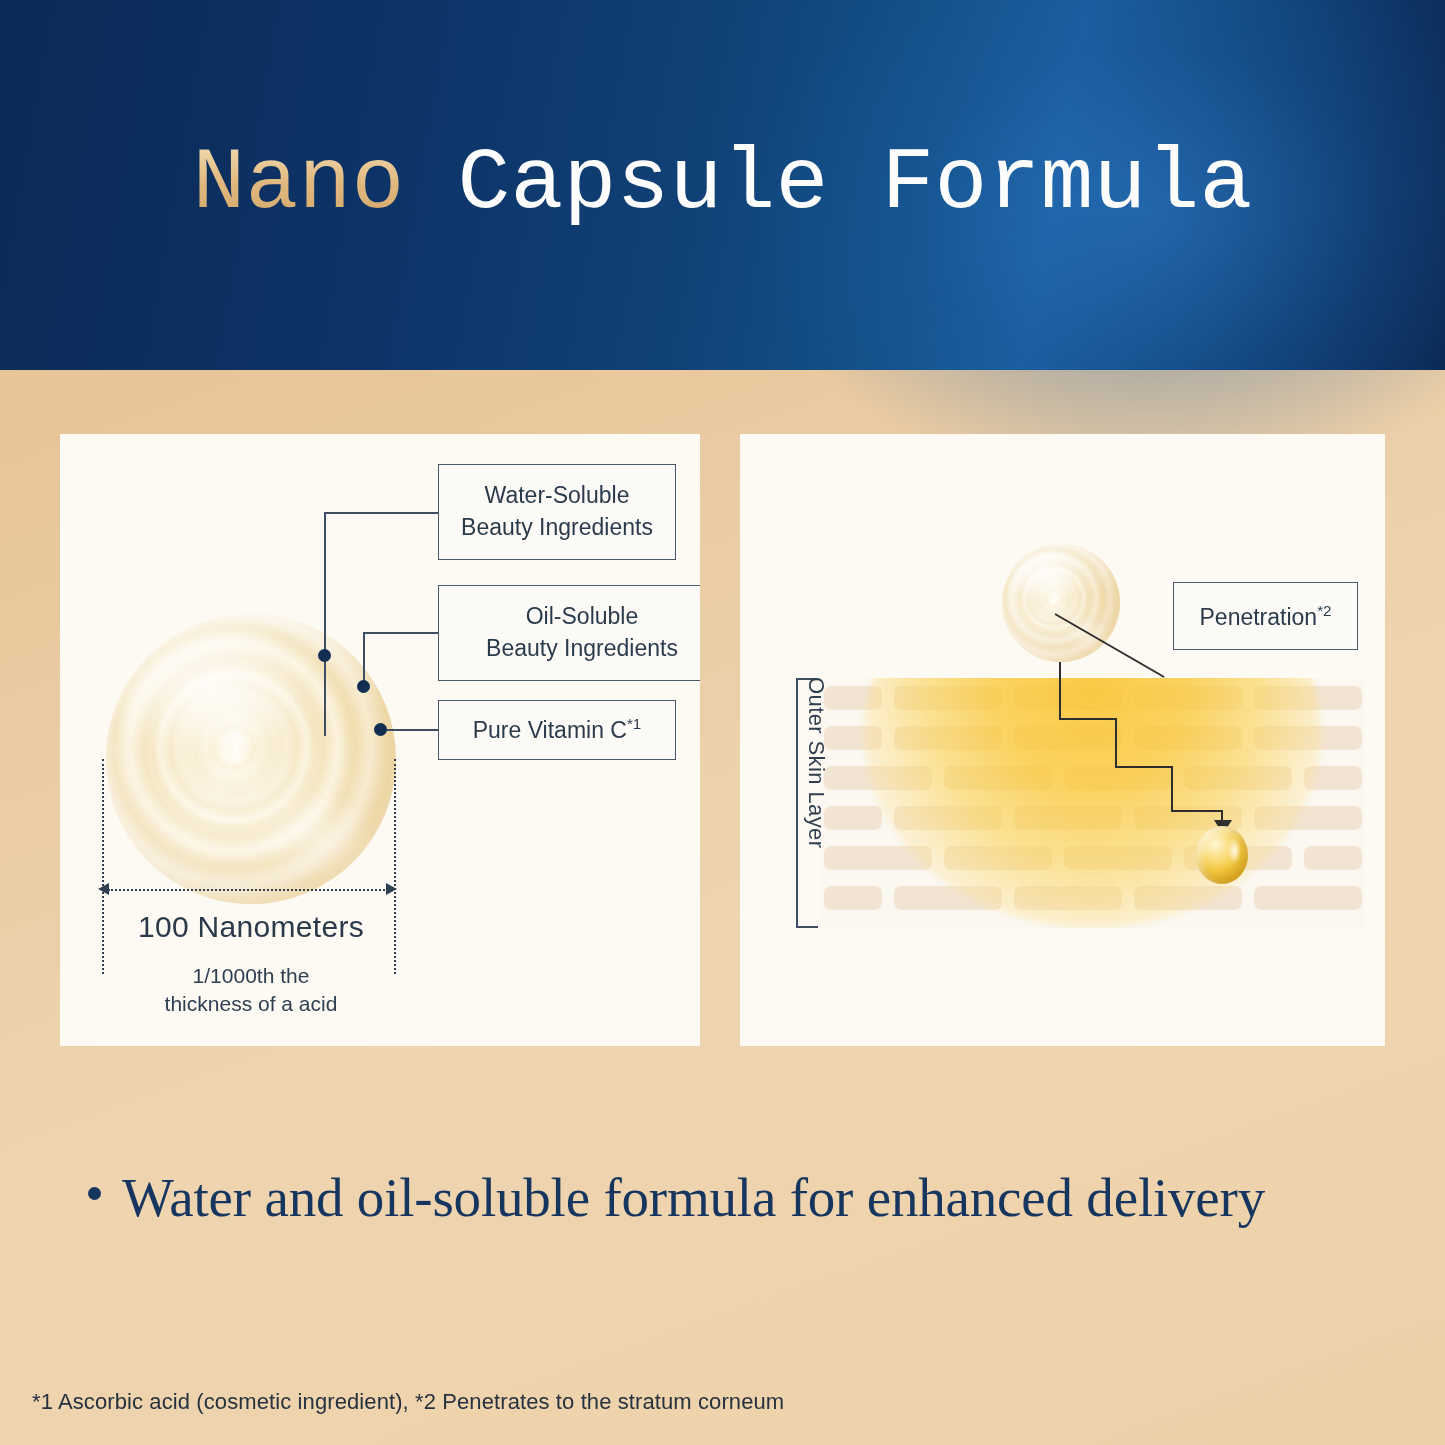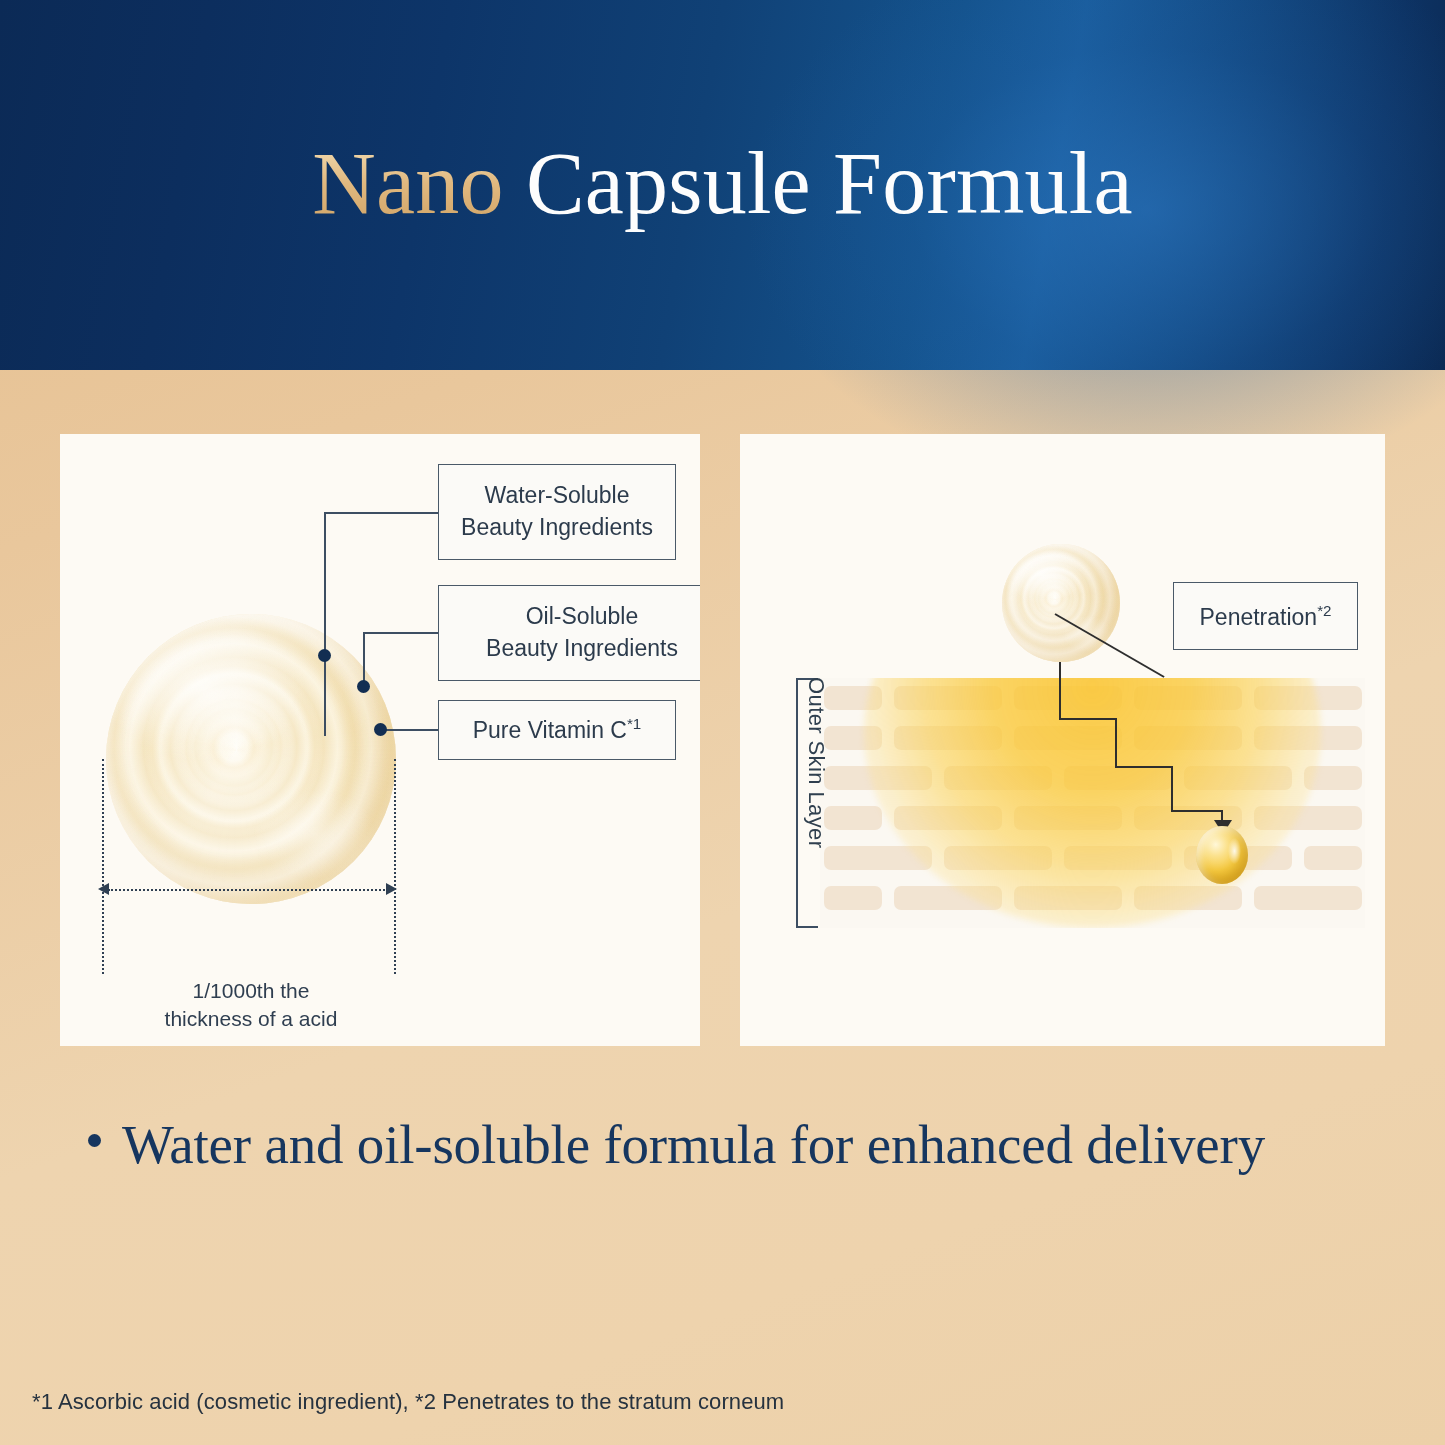--- a/index.html
+++ b/index.html
@@ -42,21 +42,21 @@
     left: 52%; top: -18%;
     width: 55%; height: 150%;
     background: radial-gradient(ellipse at center, rgba(45,120,195,0.55) 0%, rgba(30,95,165,0.25) 42%, rgba(12,50,100,0) 72%);
     pointer-events: none;
   }
   #title {
     position: absolute;
     left: 0; top: 140px;
     width: 1445px;
     text-align: center;
-    font-family: Liberation Serif, serif;
+    font-family: Liberation Mono, monospace;
     font-size: 88px;
     line-height: 1.0;
     letter-spacing: 0.2px;
     white-space: nowrap;
   }
   #title .gold {
     color: #e8c894;
     background: linear-gradient(180deg, #f5e2bb 0%, #e0b87f 50%, #cfa264 100%);
     -webkit-background-clip: text;
     background-clip: text;
@@ -184,21 +184,20 @@
     color: #2b3a4b;
     letter-spacing: 0.3px;
   }
   #nm-sub {
     position: absolute;
     left: 46px; top: 528px; width: 290px;
     text-align: center;
     font-size: 21px;
     line-height: 1.34;
     color: #2f3e50;
-    margin-top: 15px;
   }
 
   
   #skin {
     position: absolute;
     left: 80px; top: 244px;
     width: 545px; height: 250px;
     background: #fbf8f2;
     overflow: hidden;
   }
@@ -311,21 +310,21 @@
     letter-spacing: -0.2px;
   }
   .bullet .dotc {
     display: inline-block;
     width: 13px; height: 13px;
     border-radius: 50%;
     background: #16365f;
     vertical-align: 0.30em;
     margin-right: 21px;
   }
-  #bullet-1 { left: 88px; top: 1113px; }
+  #bullet-1 { left: 88px; top: 1166px; }
   #bullet-2 { left: 88px; top: 1217px; }
   .bullet .sup2 { font-size: 0.42em; vertical-align: super; }
 
   #footnote {
     position: absolute;
     left: 32px; top: 1389px;
     font-size: 22px;
     color: #26323f;
     letter-spacing: 0.1px;
     white-space: nowrap;
@@ -376,20 +375,21 @@
     <div class="label-box" id="lbl-vitc">
       <span><span>Pure Vitamin C</span><span class="sup">*1</span></span>
     </div>
 
     <div class="dline-v" style="left:42px; top:325px; height:215px;"></div>
     <div class="dline-v" style="left:334px; top:325px; height:215px;"></div>
     <div class="dline-h" style="left:48px; top:455px; width:280px;"></div>
     <div class="arrow-l" style="left:38px; top:449px;"></div>
     <div class="arrow-r" style="left:326px; top:449px;"></div>
 
+    <div id="nm-main">100 Nanometers</div>
     <div id="nm-sub">
       <span>1/1000th the</span><br>
       <span>thickness of a acid</span>
     </div>
   </div>
 
   <div class="panel" id="panel-right">
 
     <div id="skin">
 

